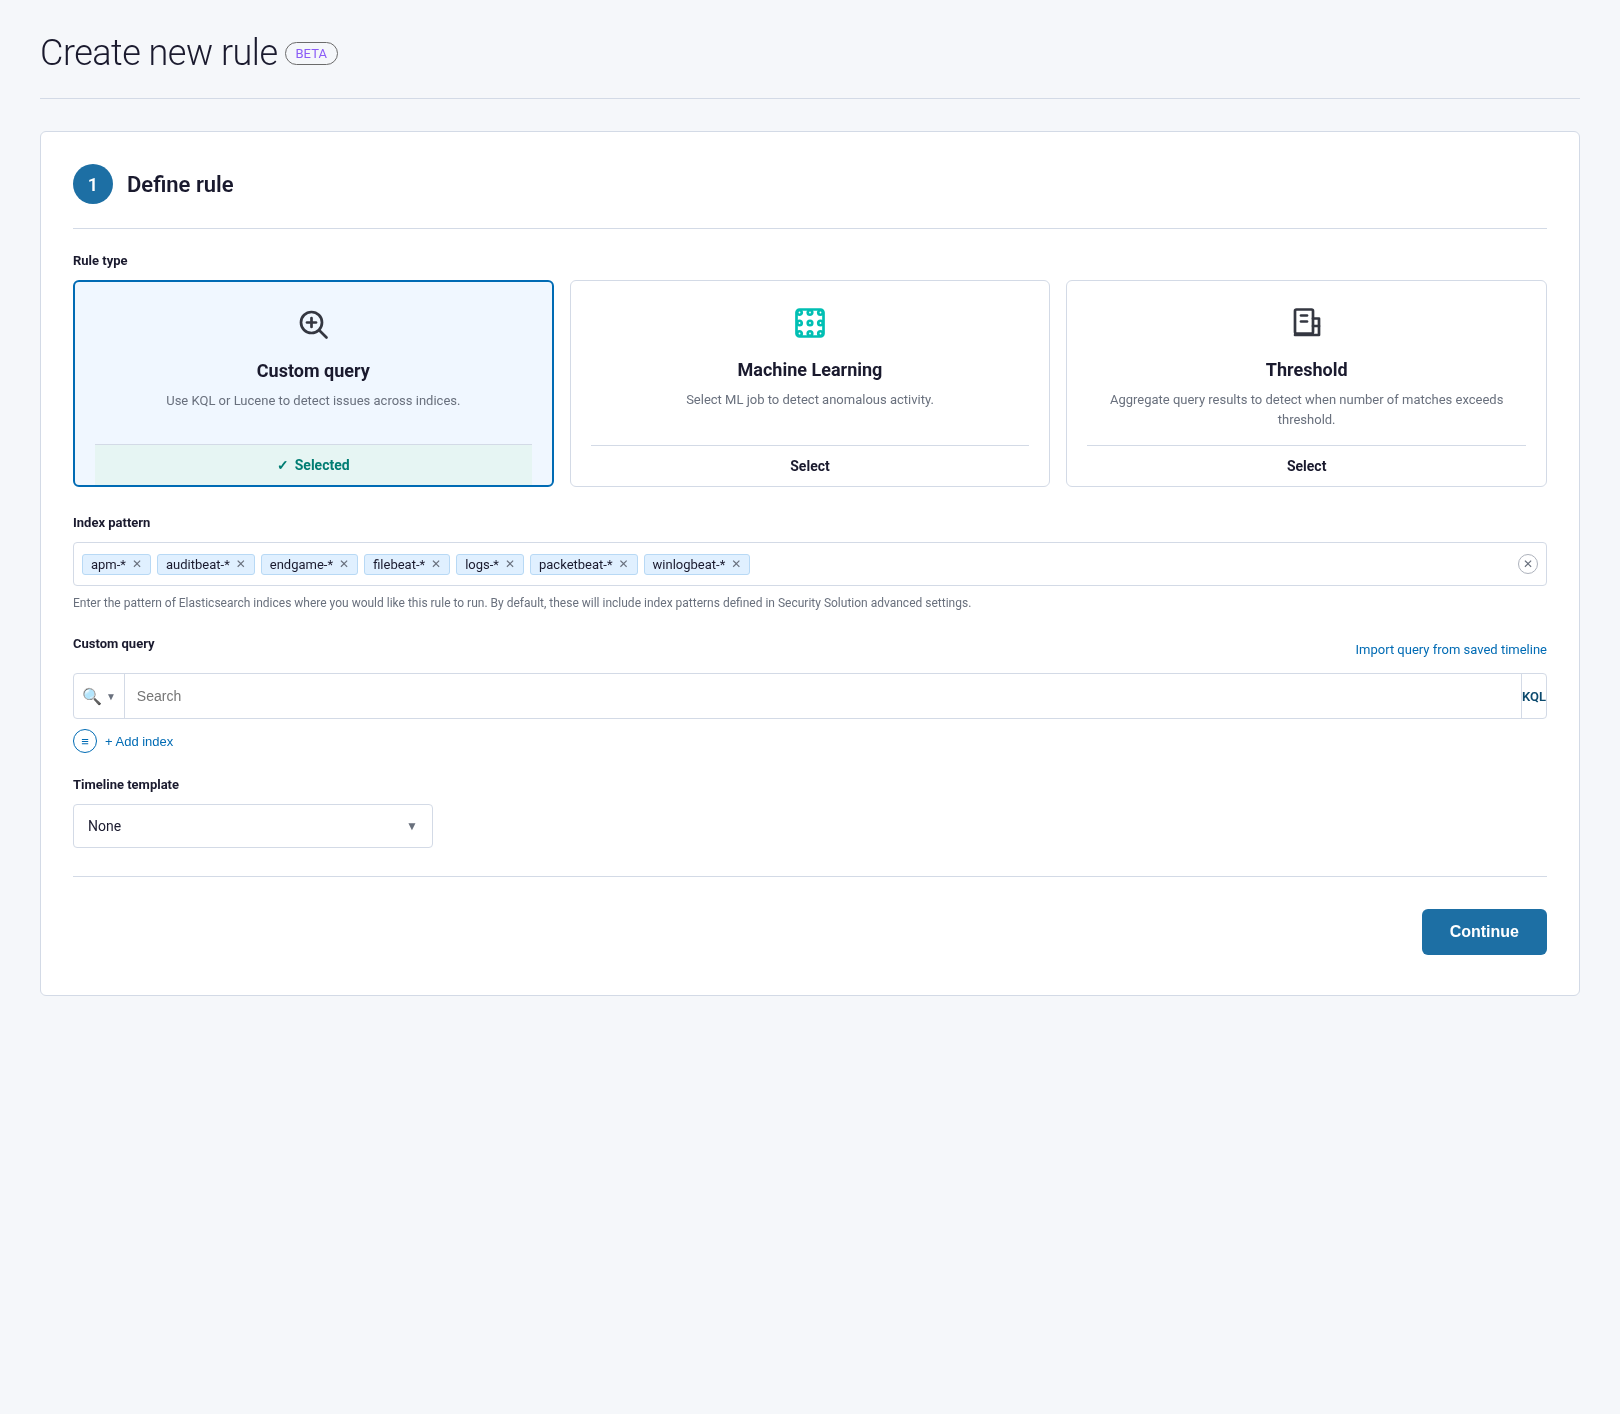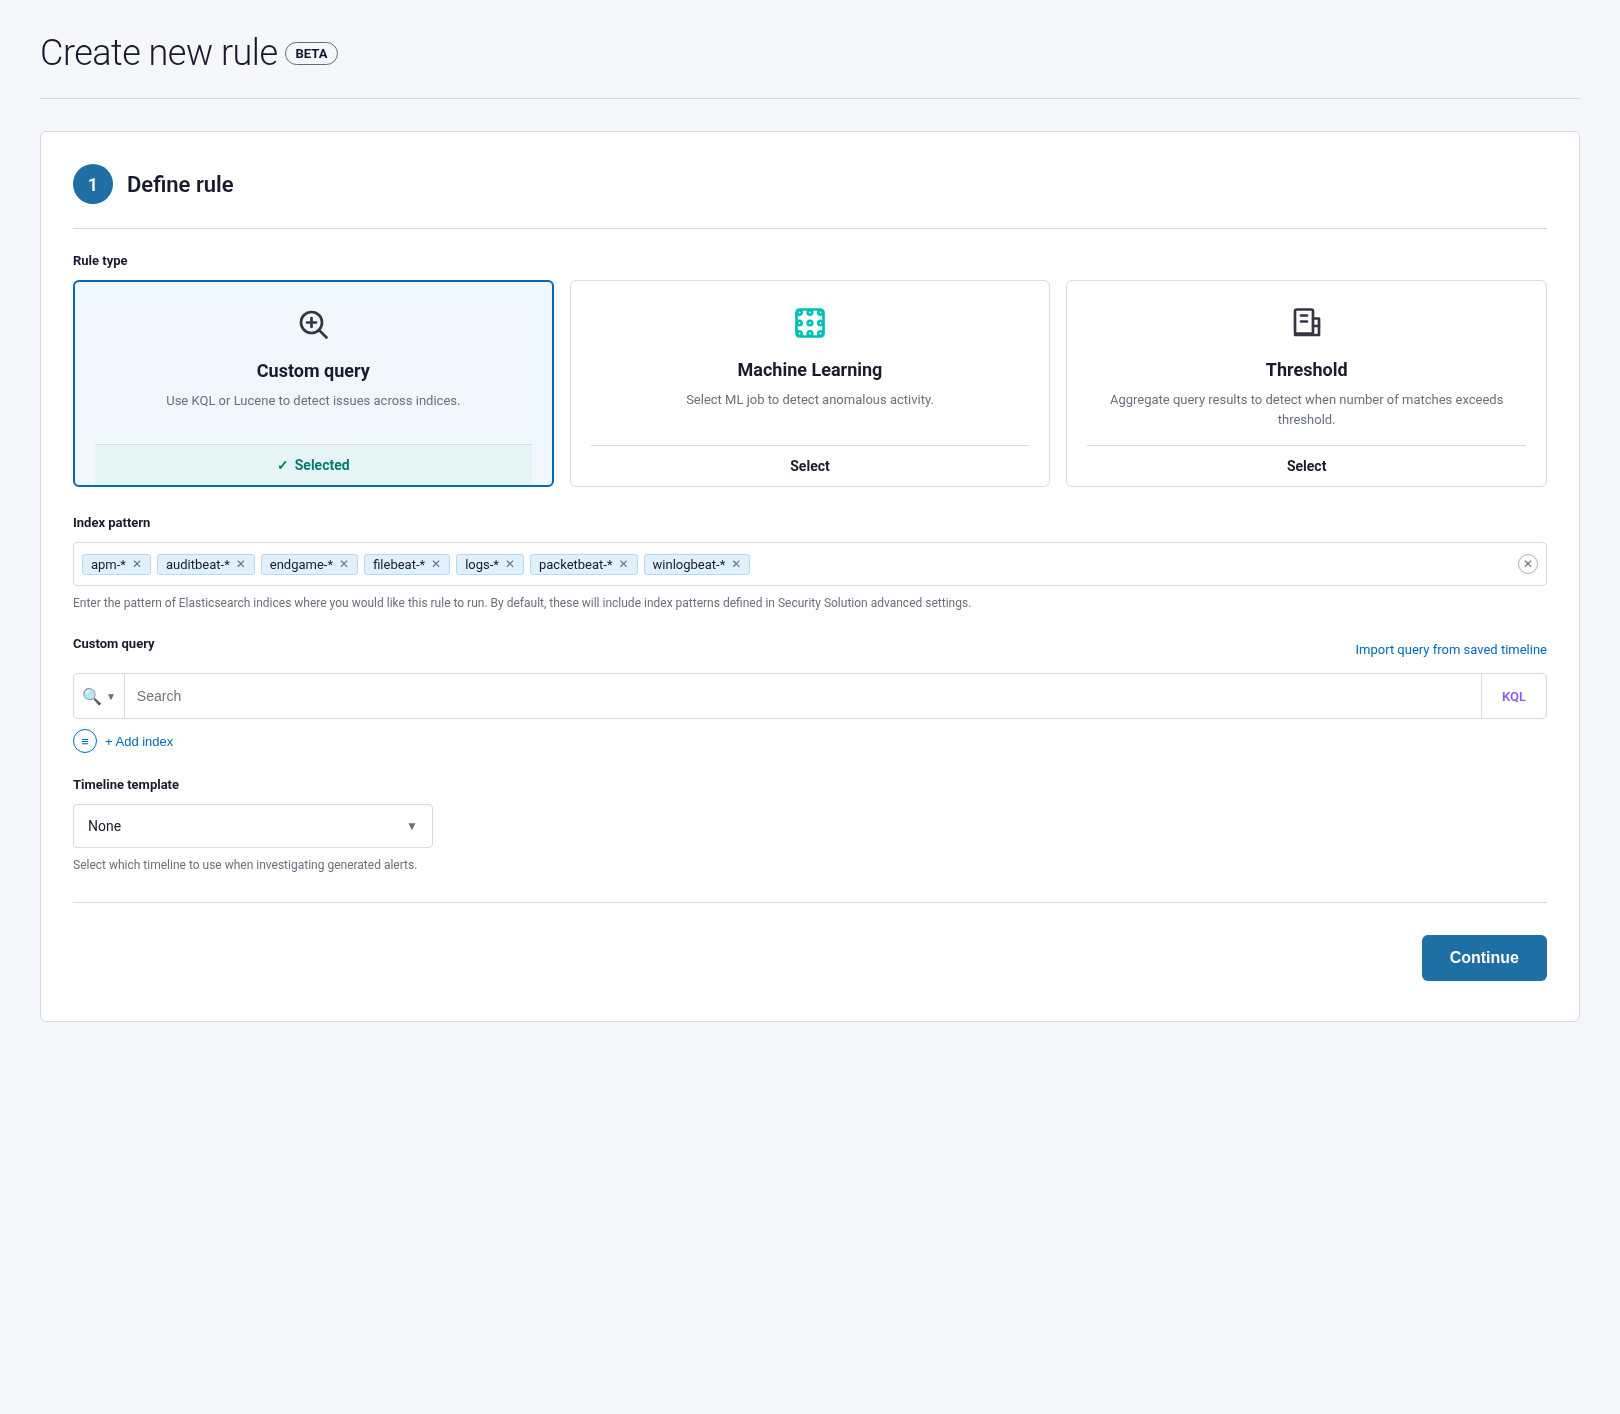--- a/index.html
+++ b/index.html
@@ -26,22 +26,22 @@
       font-size: 36px;
       font-weight: 300;
       color: #1a1a2e;
       letter-spacing: -0.5px;
     }
     .beta-badge {
       border: 1px solid #6b6b6b;
       border-radius: 20px;
       padding: 3px 10px;
       font-size: 13px;
-      color: #0f172a;
-      font-weight: 700;
+      color: #8b5cf6;
+      font-weight: 400;
     }
     .card {
       background: #fff;
       border: 1px solid #d3dae6;
       border-radius: 6px;
       padding: 32px 32px 40px 32px;
     }
     .step-header {
       display: flex;
       align-items: center;
@@ -238,23 +238,23 @@
       flex: 1;
       border: none;
       outline: none;
       padding: 0 12px;
       font-size: 14px;
       color: #69707d;
       background: transparent;
       height: 44px;
     }
     .kql-badge {
-      padding: 0 20px;
-      font-size: 13px;
-      color: #8b5cf6;
+      padding: 0 0;
+      font-size: 13px;
+      color: #0c4a6e;
       font-weight: 600;
       border-left: 1px solid #d3dae6;
       height: 44px;
       display: flex;
       align-items: center;
     }
     .add-filter-row {
       display: flex;
       align-items: center;
       gap: 8px;
@@ -456,21 +456,20 @@
         <button class="add-filter-btn">+ Add index</button>
       </div>
     </div>
 
     <div class="timeline-section">
       <div class="field-label">Timeline template</div>
       <div class="timeline-select">
         <span>None</span>
         <span class="timeline-chevron">▼</span>
       </div>
-      <p class="helper-text">Select which timeline to use when investigating generated alerts.</p>
     </div>
 
     <hr class="footer-divider">
 
     <div class="card-footer">
       <button class="continue-btn">Continue</button>
     </div>
   </div>
 </div>
 

